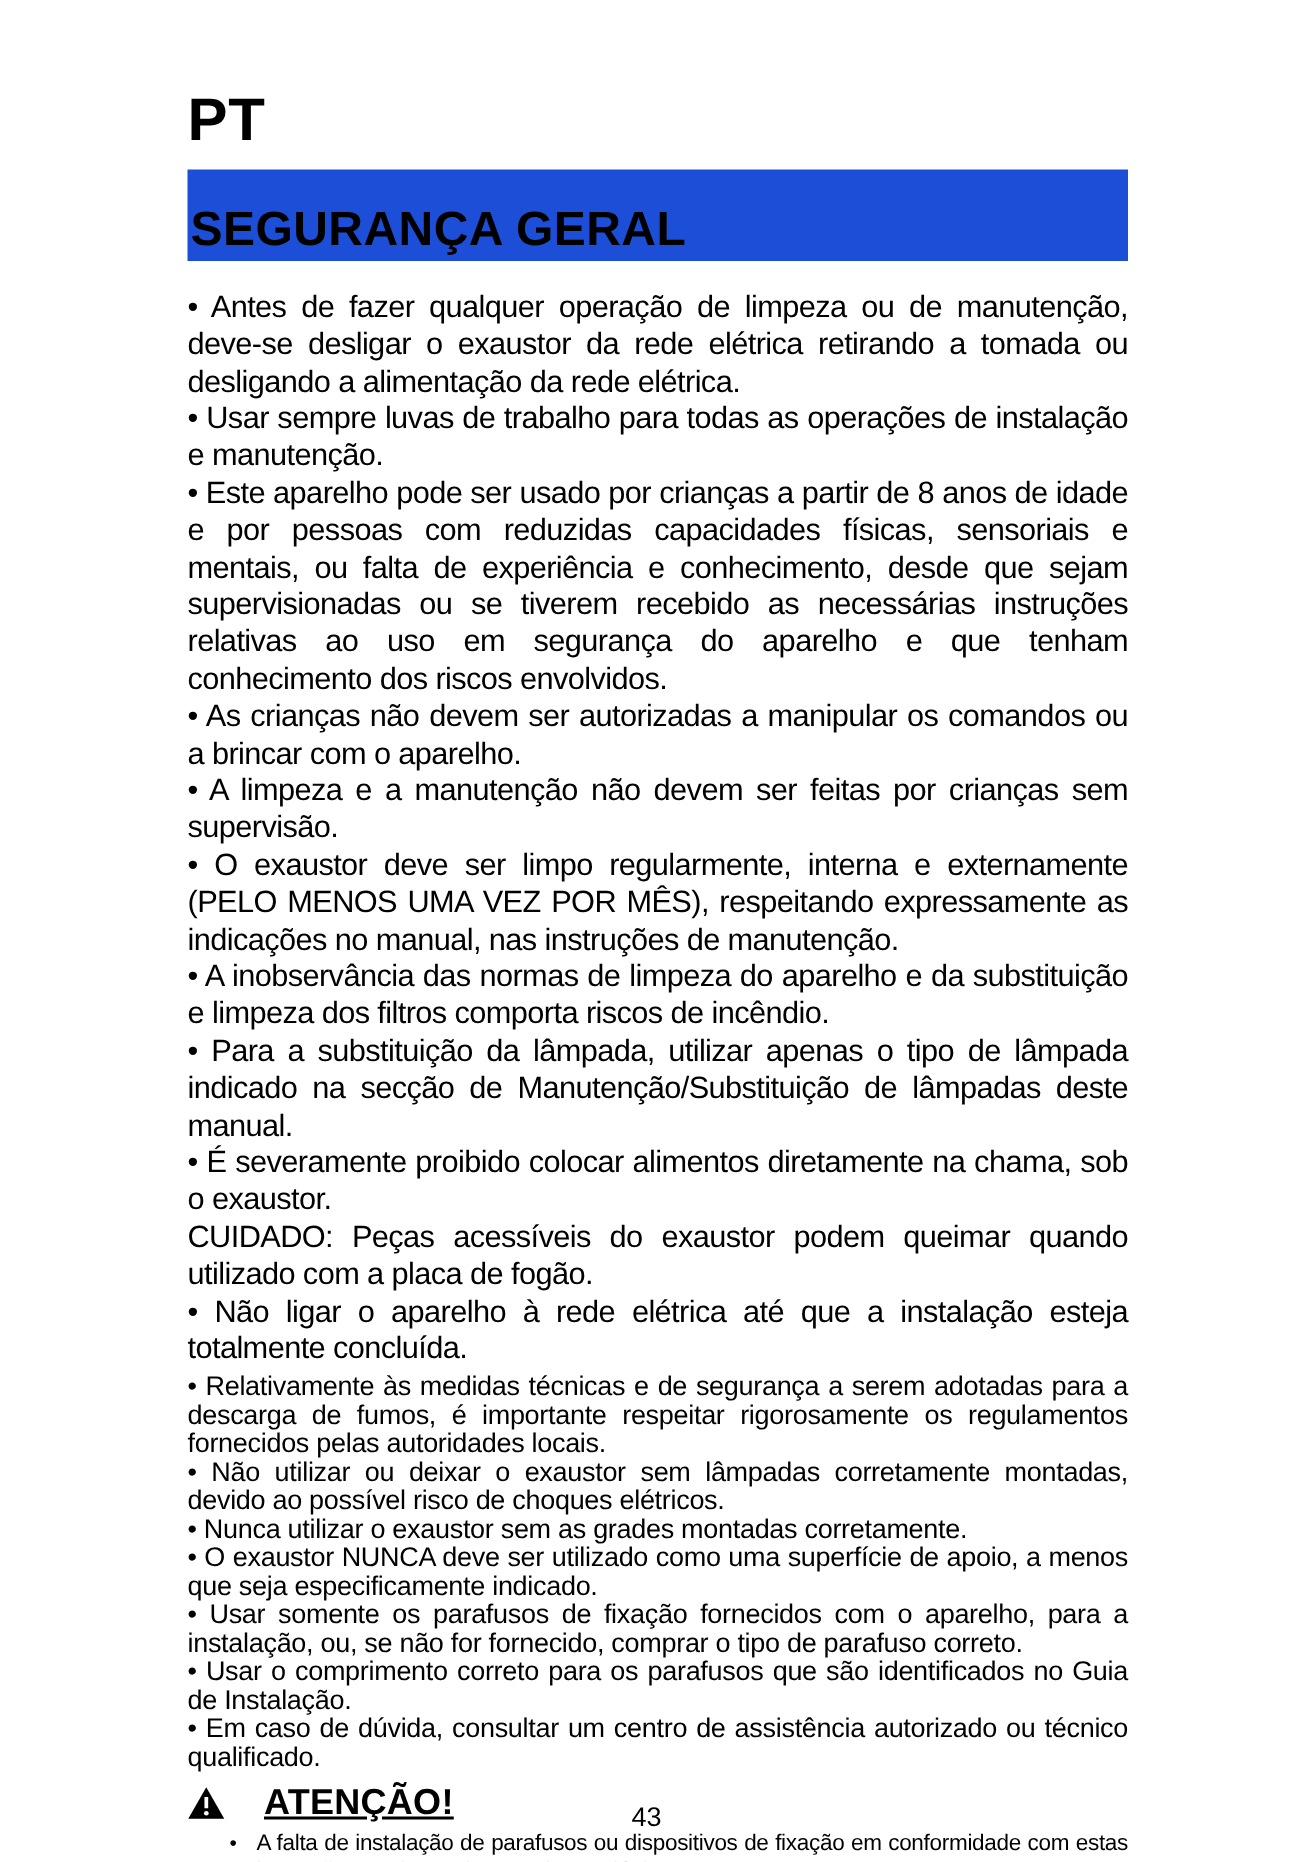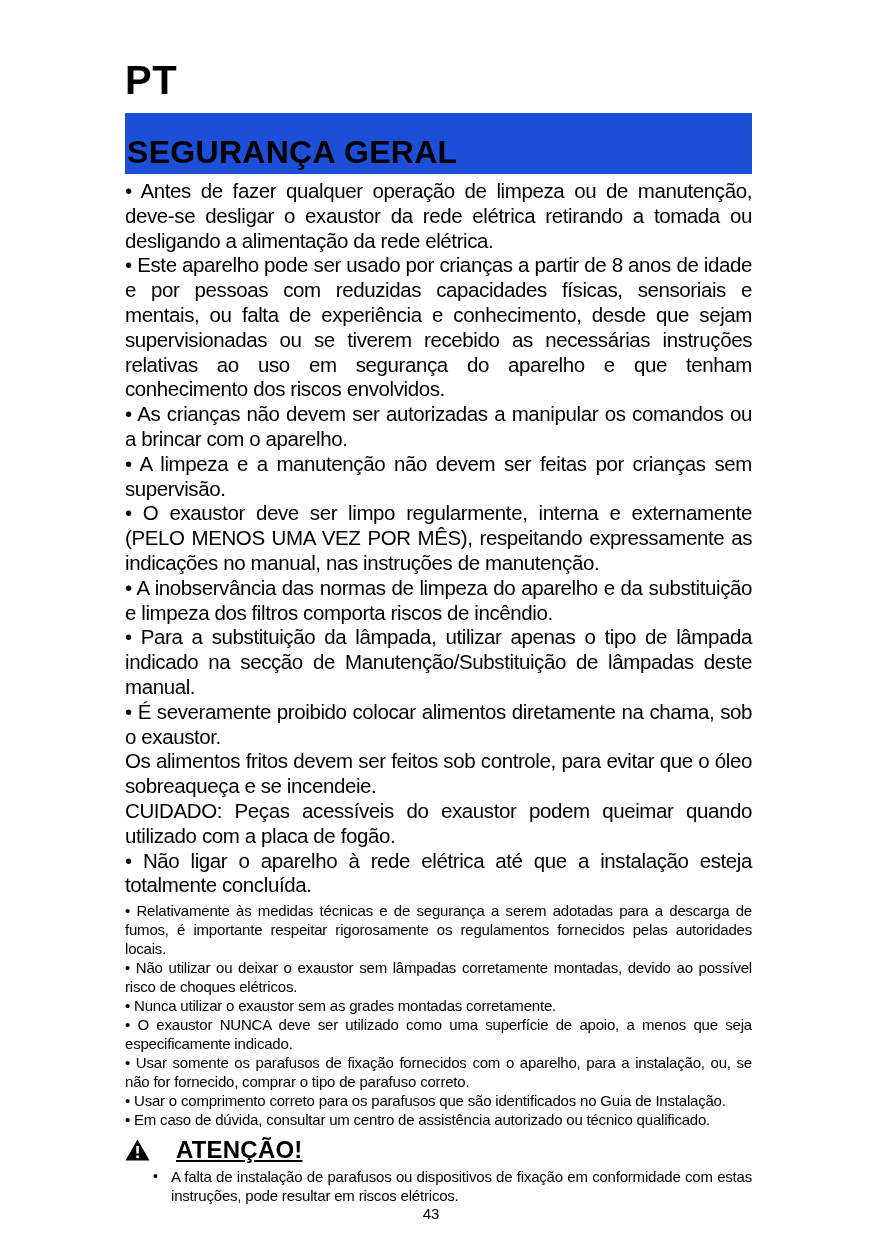--- a/index.html
+++ b/index.html
@@ -30,33 +30,33 @@
     align-items: flex-end;
   }
   .section-title {
     font-size: 32px;
     font-weight: 700;
     line-height: 1;
     padding: 0 0 6px 2px;
     letter-spacing: 0.3px;
   }
 
-  .body-text { margin-top: 5px; }
+  .body-text { margin-top: 19px; }
   .body-text p {
     margin: 0;
     font-size: 20.5px;
     line-height: 24.8px;
     text-align: justify;
     letter-spacing: -0.4px;
   }
 
   .notes { margin-top: 3px; }
   .notes p {
     margin: 0;
-    font-size: 15px;
+    font-size: 18px;
     line-height: 19px;
     text-align: justify;
     letter-spacing: -0.2px;
   }
 
   .warning-header {
     margin-top: 7px;
     display: flex;
     align-items: center;
     gap: 26px;
@@ -83,45 +83,45 @@
     flex: 1 1 auto;
     text-align: justify;
     letter-spacing: -0.2px;
   }
 
   .page-number {
     position: absolute;
     left: 0; right: 12px;
     bottom: 19px;
     text-align: center;
-    font-size: 15px;
+    font-size: 18px;
   }
 </style>
 </head>
 <body>
 
 <div class="page" style="color: rgb(0, 0, 0);">
   <div class="content">
 
     <div class="lang-code">PT</div>
 
     <div class="section-banner" style="background: #1d4ed8;">
       <div class="section-title">SEGURANÇA GERAL</div>
     </div>
 
     <div class="body-text">
       <p>• Antes de fazer qualquer operação de limpeza ou de manutenção, deve-se desligar o exaustor da rede elétrica retirando a tomada ou desligando a alimentação da rede elétrica.</p>
+      <p>• Usar sempre luvas de trabalho para todas as operações de instalação e manutenção.</p>
       <p>• Este aparelho pode ser usado por crianças a partir de 8 anos de idade e por pessoas com reduzidas capacidades físicas, sensoriais e mentais, ou falta de experiência e conhecimento, desde que sejam supervisionadas ou se tiverem recebido as necessárias instruções relativas ao uso em segurança do aparelho e que tenham conhecimento dos riscos envolvidos.</p>
       <p>• As crianças não devem ser autorizadas a manipular os comandos ou a brincar com o aparelho.</p>
       <p>• A limpeza e a manutenção não devem ser feitas por crianças sem supervisão.</p>
       <p>• O exaustor deve ser limpo regularmente, interna e externamente (PELO MENOS UMA VEZ POR MÊS), respeitando expressamente as indicações no manual, nas instruções de manutenção.</p>
       <p>• A inobservância das normas de limpeza do aparelho e da substituição e limpeza dos filtros comporta riscos de incêndio.</p>
       <p>• Para a substituição da lâmpada, utilizar apenas o tipo de lâmpada indicado na secção de Manutenção/Substituição de lâmpadas deste manual.</p>
       <p>• É severamente proibido colocar alimentos diretamente na chama, sob o exaustor.</p>
-      <p>Os alimentos fritos devem ser feitos sob controle, para evitar que o óleo sobreaqueça e se incendeie.</p>
       <p>CUIDADO: Peças acessíveis do exaustor podem queimar quando utilizado com a placa de fogão.</p>
       <p>• Não ligar o aparelho à rede elétrica até que a instalação esteja totalmente concluída.</p>
     </div>
 
     <div class="notes">
       <p>• Relativamente às medidas técnicas e de segurança a serem adotadas para a descarga de fumos, é importante respeitar rigorosamente os regulamentos fornecidos pelas autoridades locais.</p>
       <p>• Não utilizar ou deixar o exaustor sem lâmpadas corretamente montadas, devido ao possível risco de choques elétricos.</p>
       <p>• Nunca utilizar o exaustor sem as grades montadas corretamente.</p>
       <p>• O exaustor NUNCA deve ser utilizado como uma superfície de apoio, a menos que seja especificamente indicado.</p>
       <p>• Usar somente os parafusos de fixação fornecidos com o aparelho, para a instalação, ou, se não for fornecido, comprar o tipo de parafuso correto.</p>

